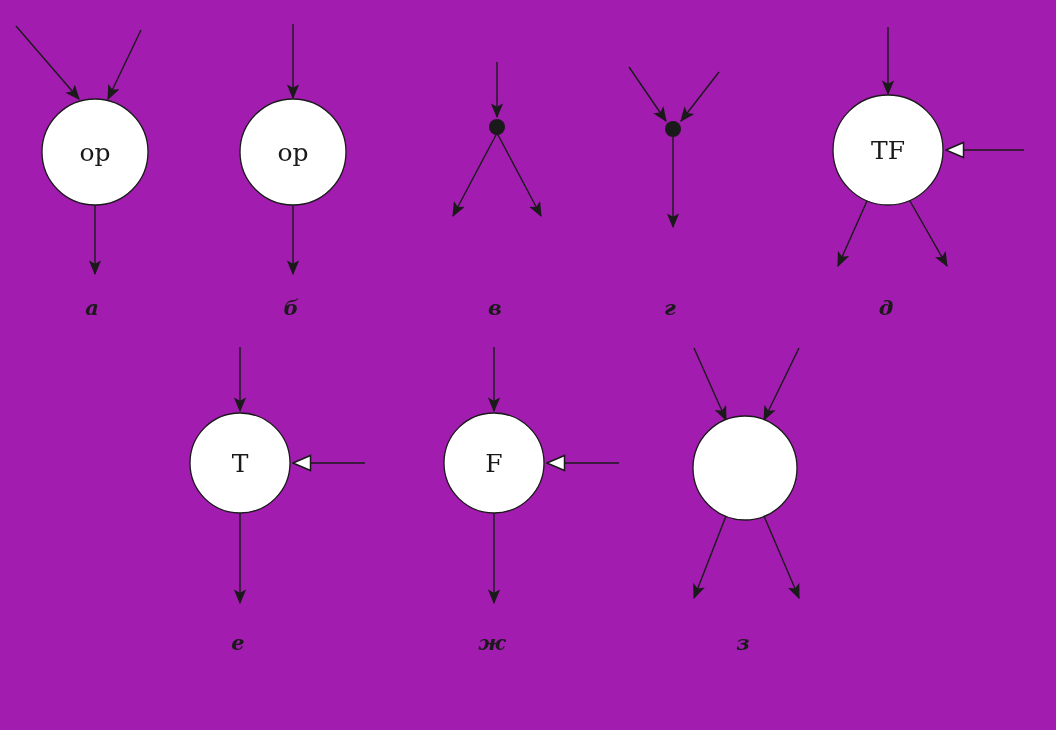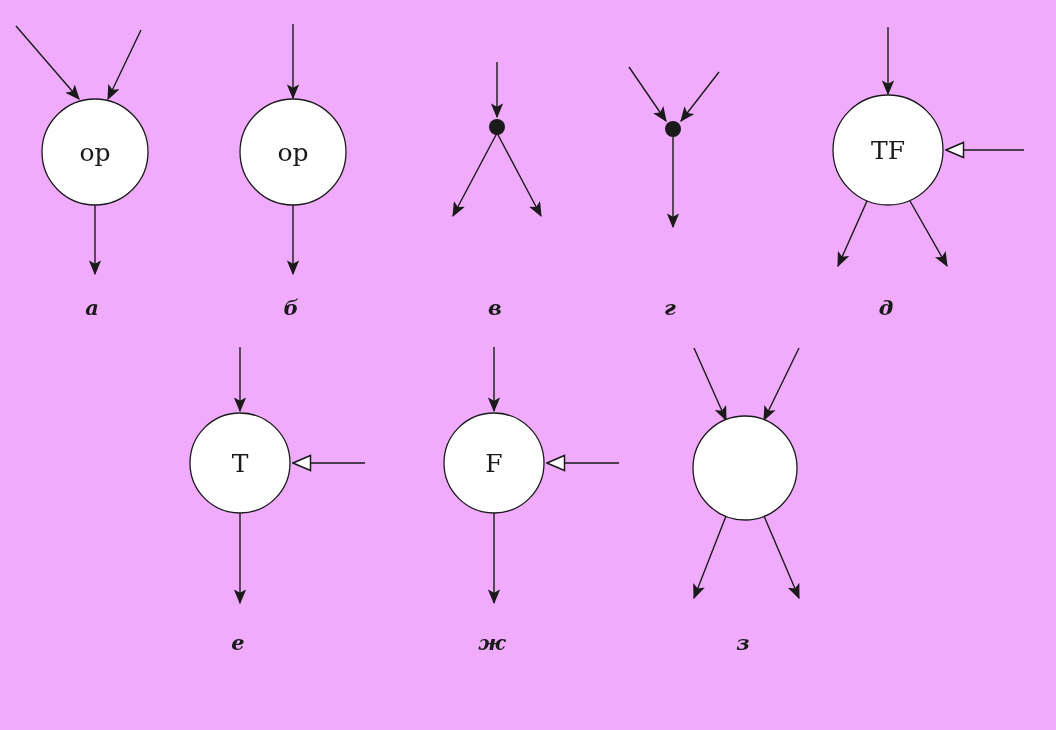--- a/index.html
+++ b/index.html
@@ -4,21 +4,21 @@
 <style>
   html, body {
     margin: 0;
     padding: 0;
     background: #ffffff;
   }
   .canvas {
     position: relative;
     width: 1056px;
     height: 730px;
-    background: #f0abfc;
+    background: #a21caf;
     overflow: hidden;
   }
   svg line.flow {
     stroke: #1a1a1a;
     stroke-width: 1.4;
     fill: none;
   }
   svg circle.node {
     fill: #ffffff;
     stroke: #1a1a1a;

